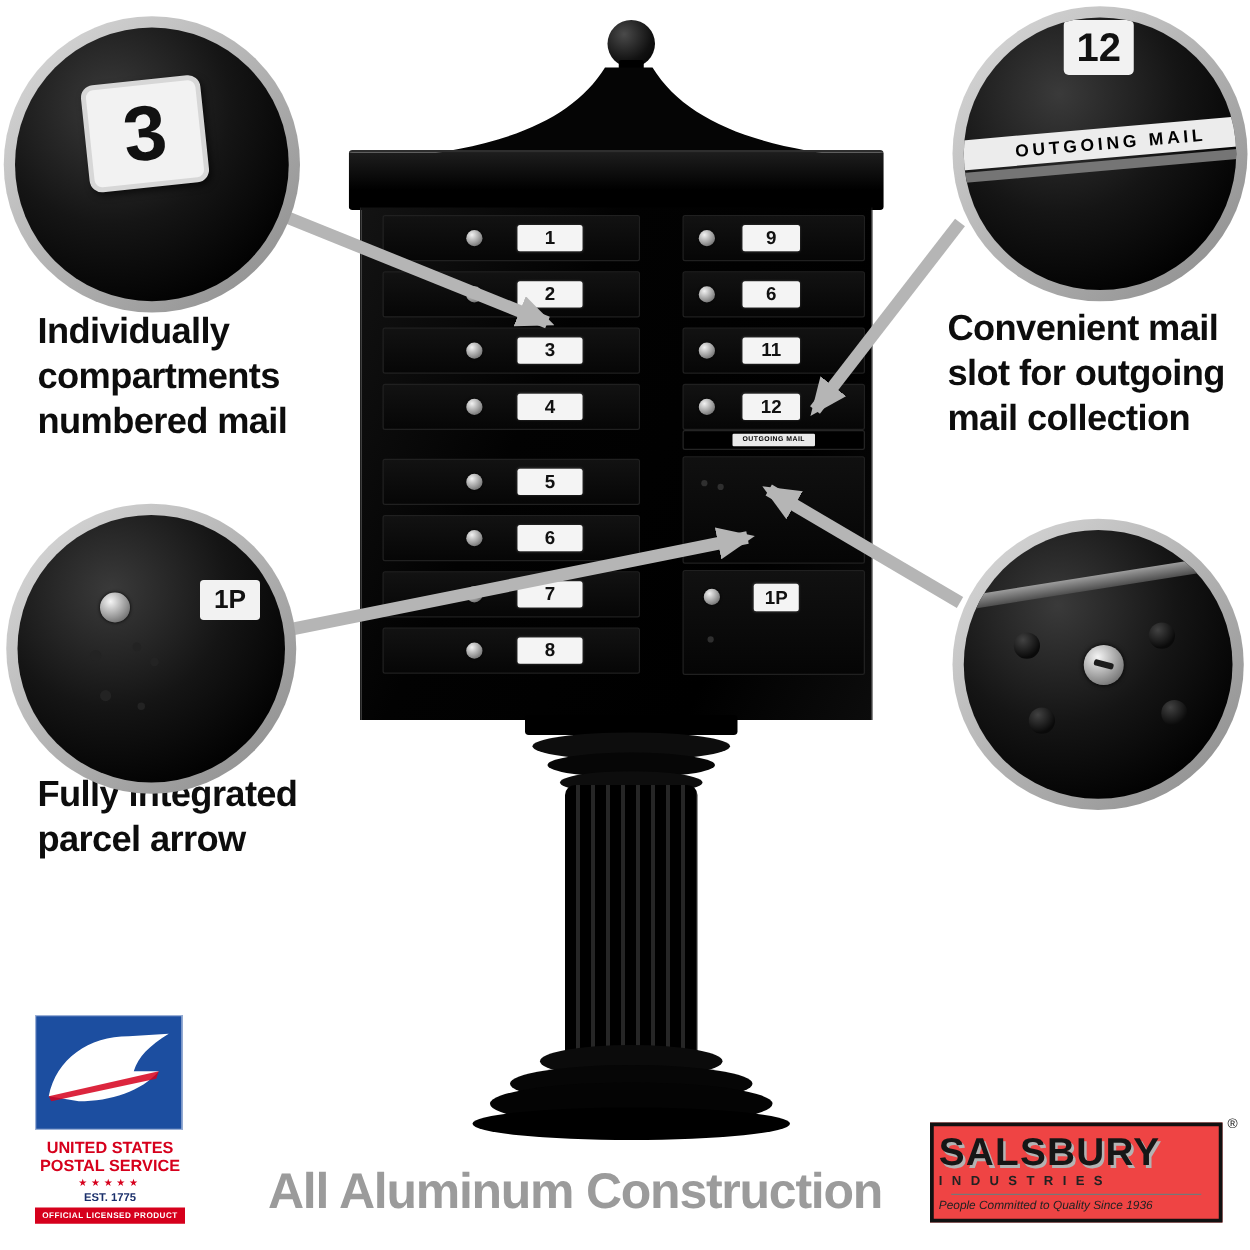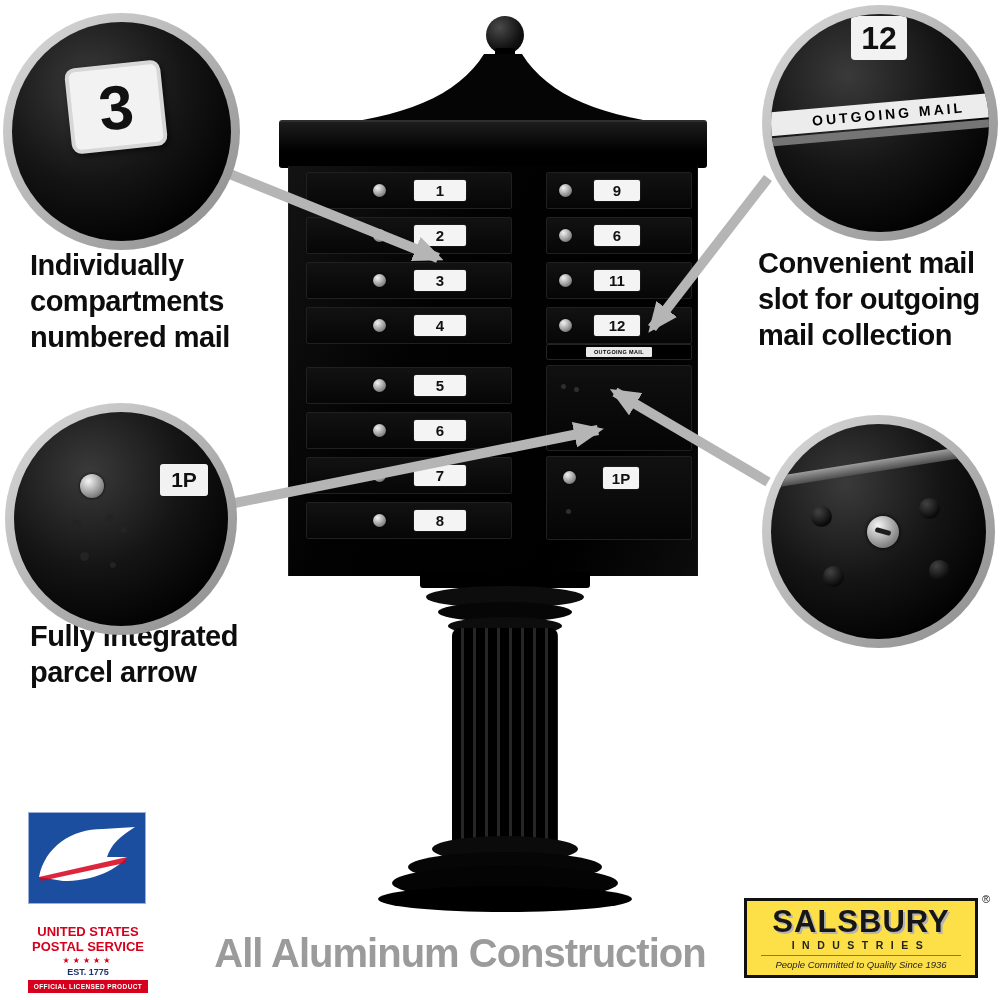--- a/index.html
+++ b/index.html
@@ -96,28 +96,28 @@
   .caption { position:absolute; z-index:4; font-weight:bold; font-size:29px; line-height:36px;
     color:#0d0d0d; letter-spacing:-0.5px; }
 
   
   .construction { left:145px; top:931px; width:630px; text-align:center; font-weight:bold;
     font-size:40px; letter-spacing:-1px; color:#9b9b9b; }
 
   .usps { left:28px; top:812px; width:120px; text-align:center; }
   .usps-box { width:118px; height:92px; background:#1c4ea0; position:relative; overflow:hidden;
     border:1px solid #9bb0d6; }
-  .usps-name { color:#d6001c; font-weight:bold; font-size:13px; line-height:15px; margin-top:20px; }
+  .usps-name { color:#d6001c; font-weight:bold; font-size:13px; line-height:15px; margin-top:6px; }
   .usps-stars { color:#d6001c; font-size:8px; letter-spacing:3px; line-height:10px; margin-top:2px; }
   .usps-est { color:#1a2f6b; font-weight:bold; font-size:9px; line-height:11px; margin-top:1px; }
   .usps-bar { margin-top:2px; background:#d6001c; color:#fff; font-weight:bold; font-size:6.5px;
     letter-spacing:.4px; height:13px; display:flex; align-items:center; justify-content:center; }
 
   .salsbury { left:744px; top:898px; width:234px; }
-  .salsbury-box { border:3px solid #111; background:#fde047; text-align:center; padding:4px 4px 5px; }
+  .salsbury-box { border:3px solid #111; background:#ef4444; text-align:left; padding:4px 4px 5px; }
   .salsbury-name { font-size:31px; font-weight:bold; letter-spacing:1px; color:#161616;
     text-shadow:2px 2px 0 #b3b3b3; line-height:33px; }
   .salsbury-sub { font-size:10.5px; font-weight:bold; letter-spacing:7.5px; color:#222; margin-top:1px; }
   .salsbury-line { border-top:1px solid #777; margin:4px 10px 3px; }
   .salsbury-tag { font-size:9.5px; font-style:italic; color:#222; }
   .salsbury-reg { position:absolute; left:982px; top:893px; font-size:11px; color:#111; }
 </style>
 </head>
 <body>
 

